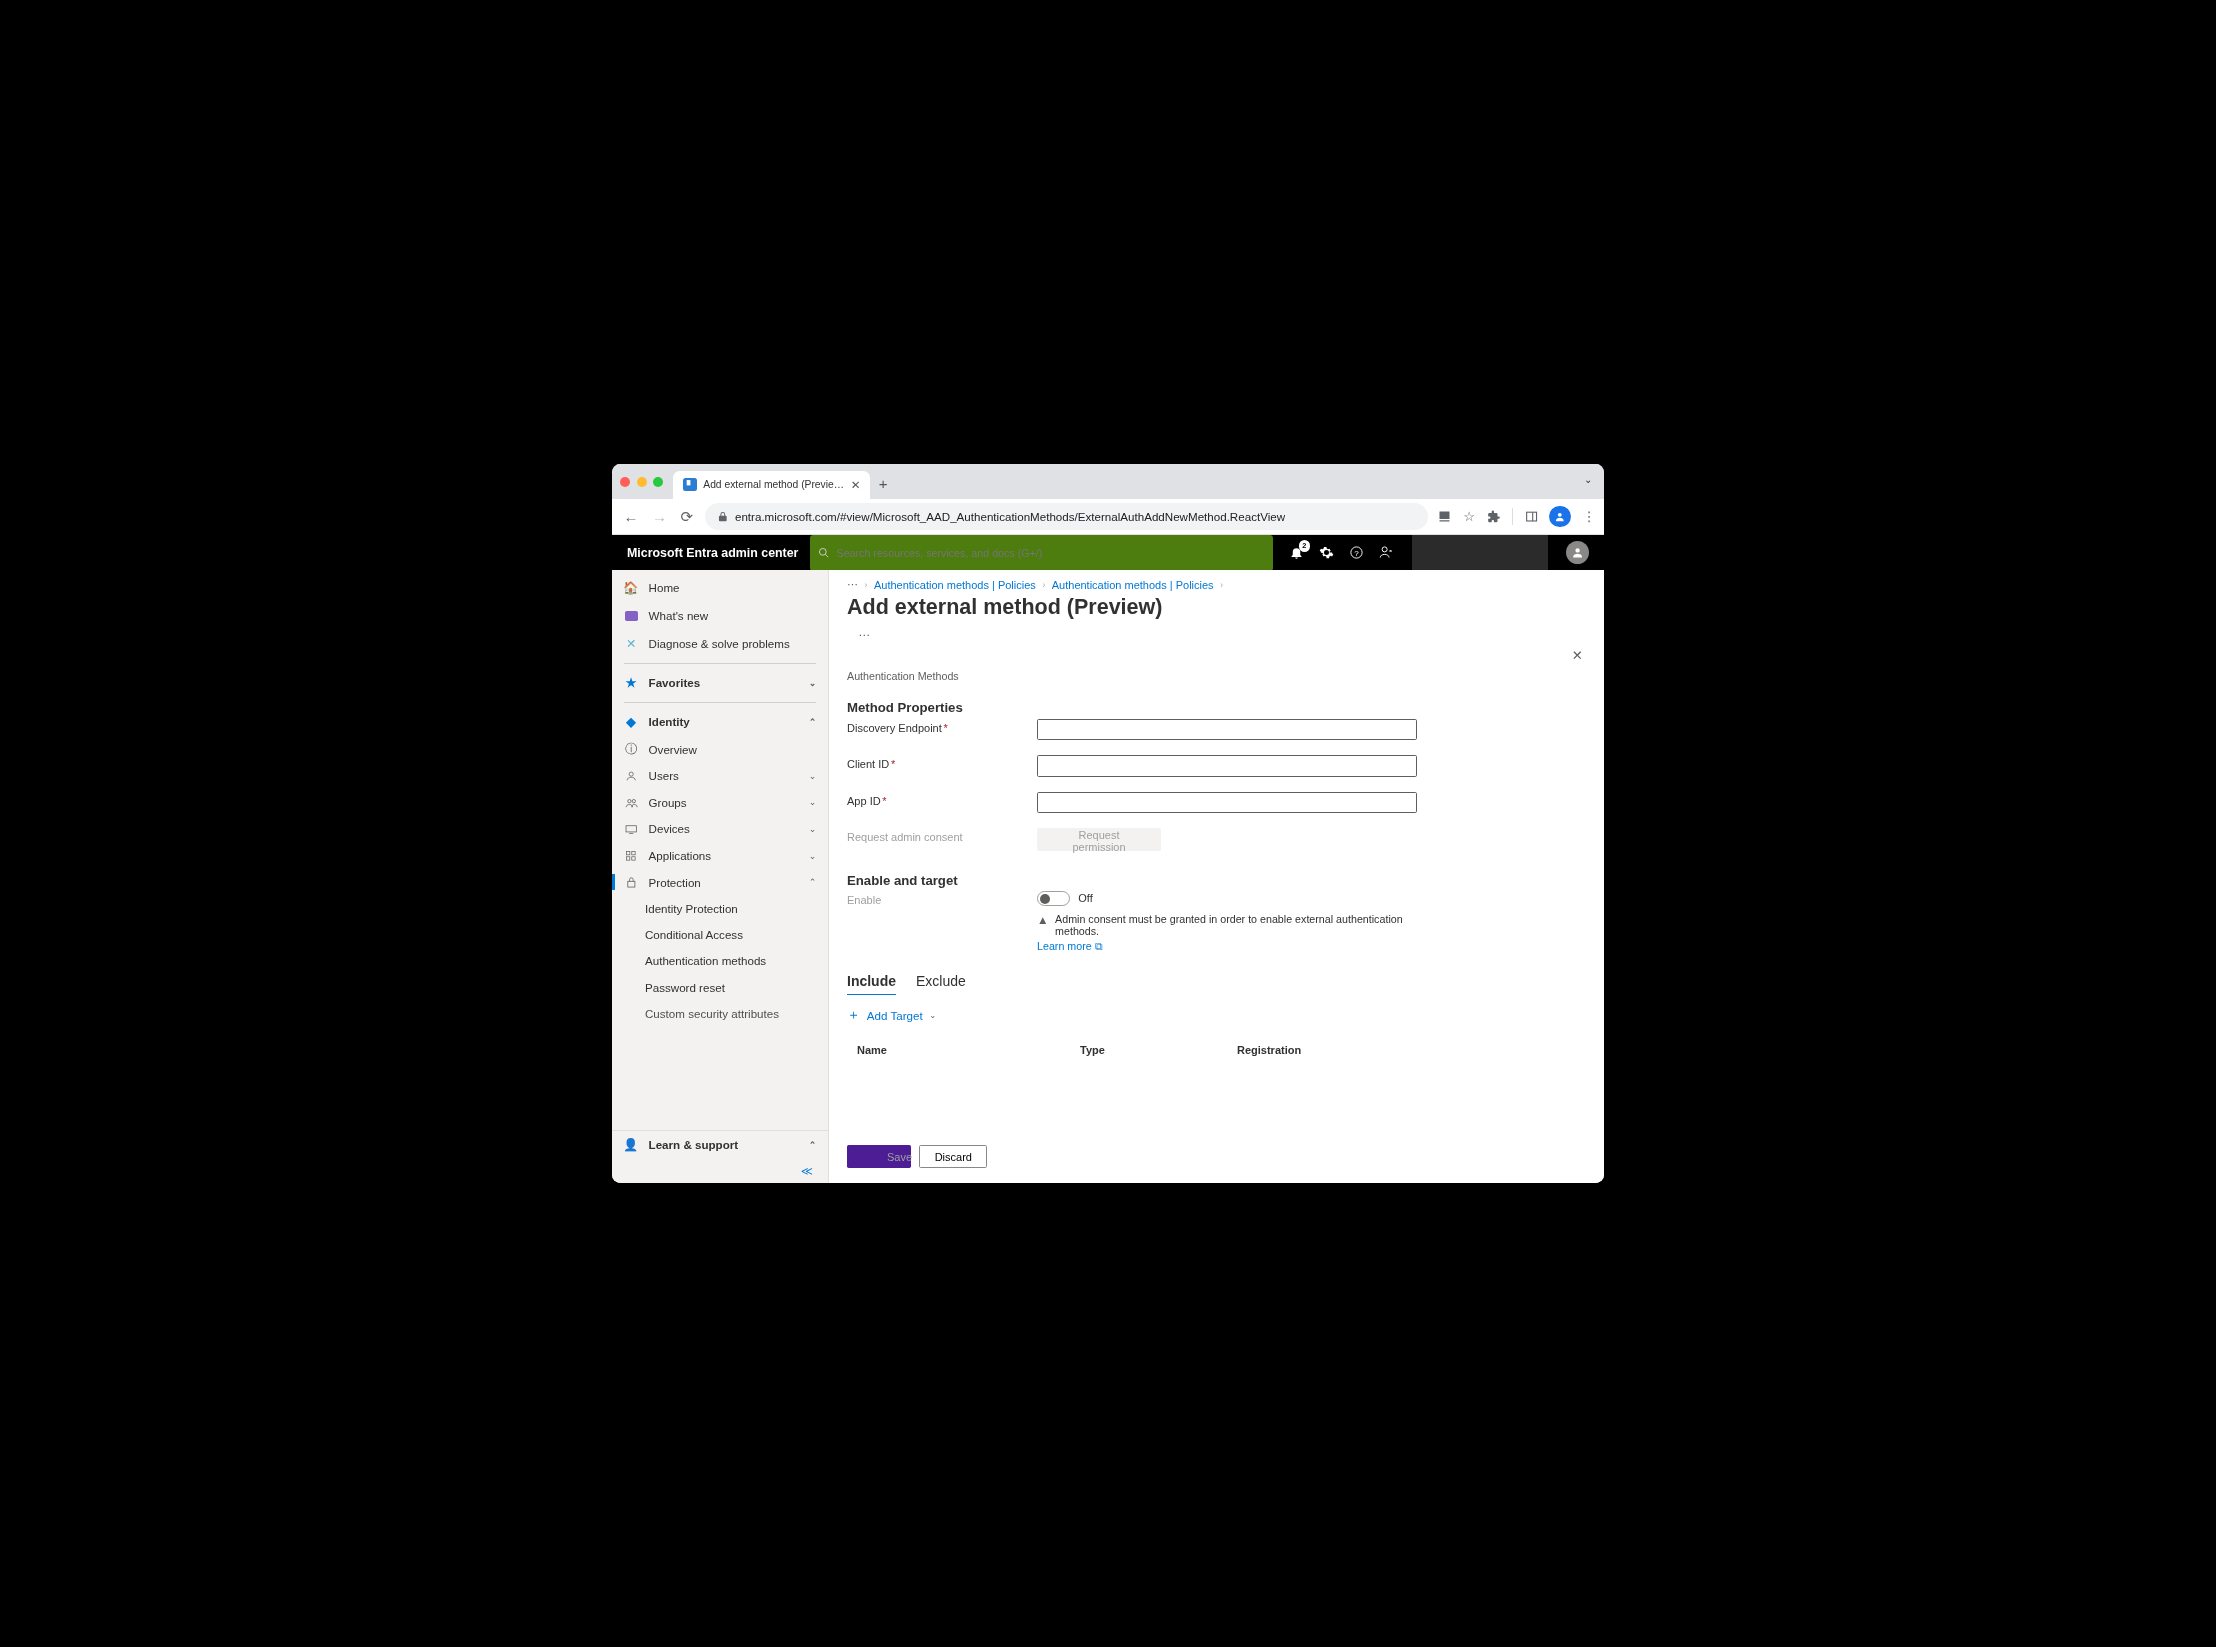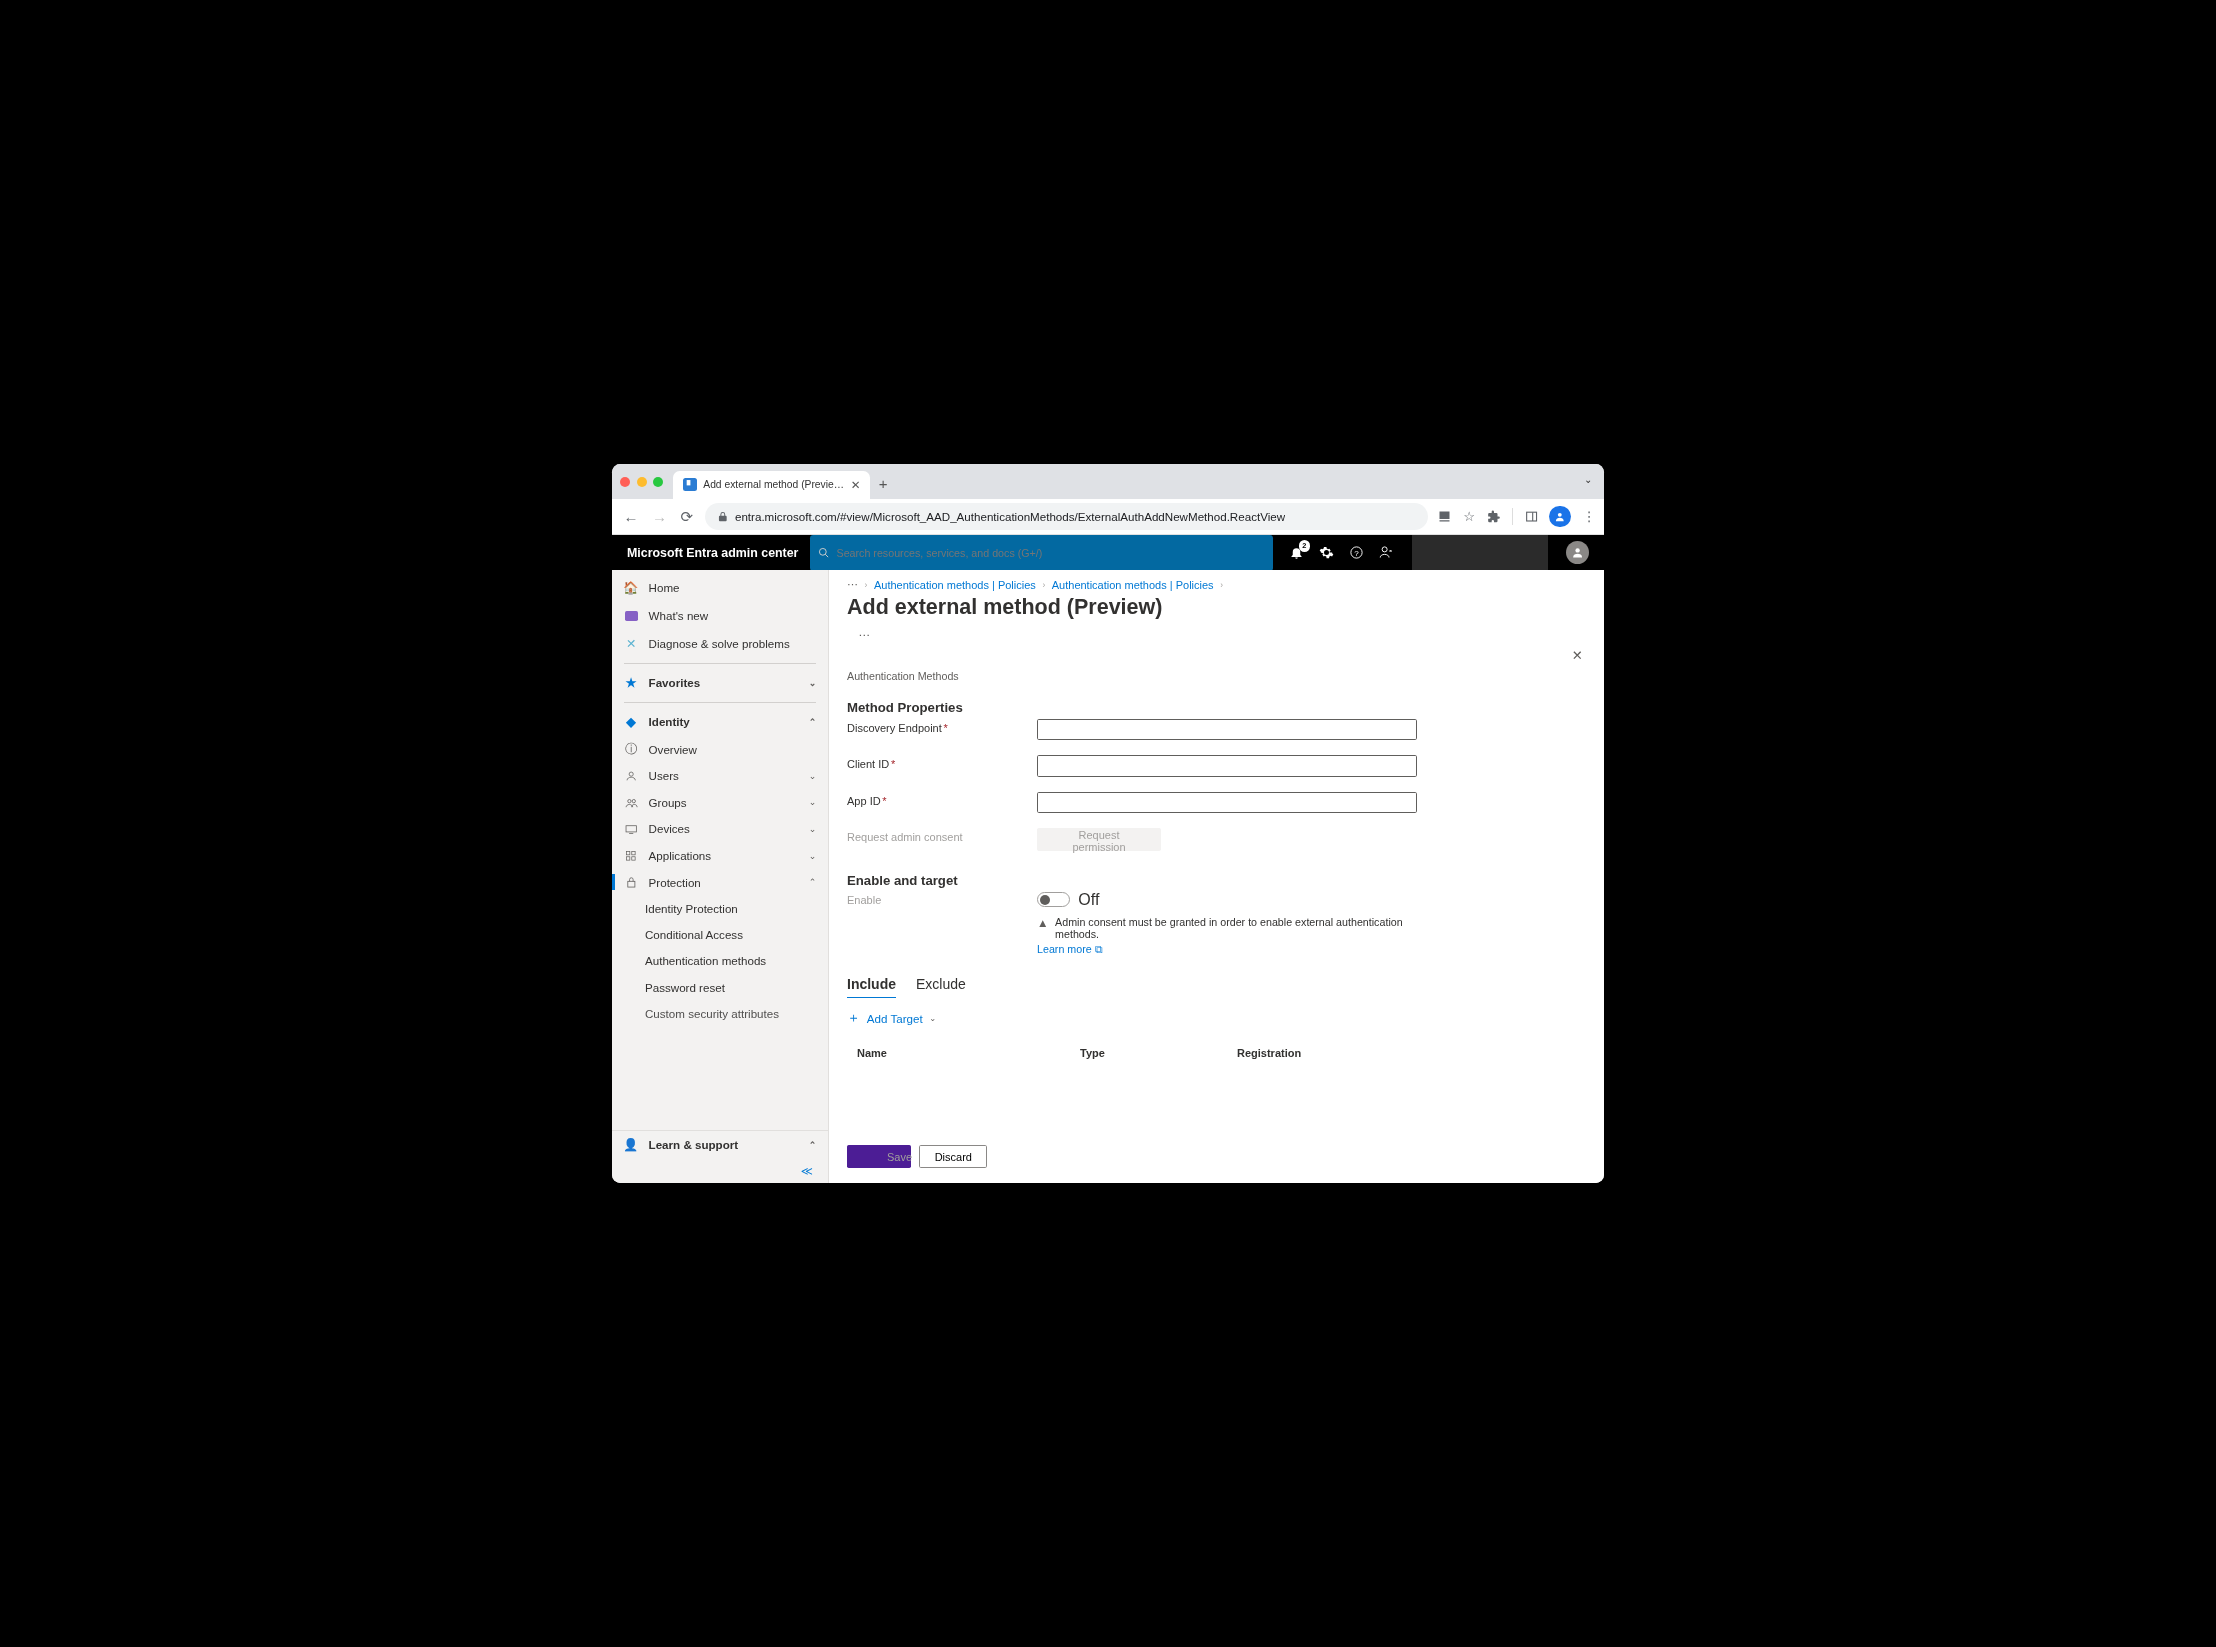--- a/index.html
+++ b/index.html
@@ -27,21 +27,21 @@
 .addr-icon { color:#5f6368; font-size:10.7px; }
 .addr-text { font-size: 11.6px; color: #202124; white-space:nowrap; overflow:hidden; }
 .tb-icons { display:flex; gap:11.6px; align-items:center; }
 .tb-icon { color:#5f6368; font-size:13.2px; cursor:pointer; }
 .tb-avatar { width:21.5px; height:21.5px; border-radius:50%; background:#1a73e8; color:#fff; display:flex; align-items:center; justify-content:center; font-size:10px; }
 .tb-sep { width:0.8px; height:16.5px; background:#ddd; }
 
 
 .app-topbar { background: #000; color: #fff; height: 35px; display: flex; align-items: center; padding: 8px 15px; gap: 11.6px; }
 .brand { font-weight: 600; font-size: 12.4px; }
-.search-box { flex: 0 0 463px; background: #0369a1; border-radius: 3.3px; height: 36px; display:flex; align-items:center; padding:0 8.3px; gap:6.6px; color:#ccc; }
+.search-box { flex: 0 0 463px; background: #4d7c0f; border-radius: 3.3px; height: 36px; display:flex; align-items:center; padding:0 8.3px; gap:6.6px; color:#ccc; }
 .search-box input { background:transparent; border:none; outline:none; color:#ccc; font-size:10.7px; flex:1; }
 .search-box svg, .top-icon svg { fill:#ccc; }
 .top-icons { margin-left:auto; display:flex; gap:15px; align-items:center; }
 .top-icon { color:#fff; position:relative; cursor:pointer; }
 .badge { position:absolute; top:-5px; right:-6.6px; background:#fff; color:#000; border-radius:50%; width:11.6px; height:11.6px; font-size:7.4px; display:flex; align-items:center; justify-content:center; font-weight:bold; }
 .top-user-box { background:#2b2b2b; width:136px; height:35px; margin-left:6.6px; }
 .top-avatar { width:23px; height:23px; border-radius:50%; background:#8a8886; display:flex;align-items:center;justify-content:center; margin-left:6.6px; }
 
 
 .app-body { flex:1; display:flex; overflow:hidden; }
@@ -83,21 +83,21 @@
 .form-field input[type=text] { height:21.5px; border:0.8px solid #605e5c; border-radius:1.7px; padding:0 6.6px; font-size:10.7px; outline:none; }
 .hint { display:flex; align-items:center; gap:5px; margin-top:5px; font-size:10.3px; color:#605e5c; }
 .hint-icon { width:11.6px; height:11.6px; border-radius:50%; background:#605e5c; color:#fff; display:flex; align-items:center; justify-content:center; font-size:8.3px; font-weight:bold; font-style:italic; }
 .btn { height:23px; padding:0 13.2px; border:0.8px solid #8a8886; background:#fff; font-size:11px; cursor:pointer; border-radius:1.7px; }
 .btn:disabled, .btn.disabled { background:#f3f2f1; color:#a19f9d; border-color:#f3f2f1; cursor:default; }
 .btn.primary-disabled { background:#4c1d95; color:#a19f9d; border:none;padding-left:40px; }
 
 .toggle { display:flex; align-items:center; gap:8.3px; }
 .toggle-track { width:33px; height:15px; border-radius:8.3px; background:#fff; border:0.8px solid #a19f9d; position:relative; cursor:pointer; }
 .toggle-thumb { width:10px; height:10px; border-radius:50%; background:#605e5c; position:absolute; left:1.7px; top:1.7px; }
-.toggle-label { font-size:16px; color:#323130; }
+.toggle-label { font-size:11px; color:#323130; }
 
 .warn-row { display:flex; gap:6.6px; font-size:10.7px; color:#323130; margin-top:3.3px; align-items:flex-start; }
 .warn-icon { color:#605e5c; font-size:11.6px; }
 .learn-link { color:#0078d4; font-size:10.7px; cursor:pointer; display:inline-flex; gap:3.3px; align-items:center; margin-top:3.3px; }
 
 .tabs { display:flex; gap:20px; padding: 15px 18px 0 18px; border-bottom: none; }
 .tab { font-size:14px; color:#323130; padding-bottom:5px; cursor:pointer; }
 .tab.active { font-weight:600; border-bottom:1.7px solid #0078d4; }
 
 .add-target { display:flex; align-items:center; gap:6.6px; padding: 11.6px 18px; color:#0078d4; font-size:11.6px; cursor:pointer; }

